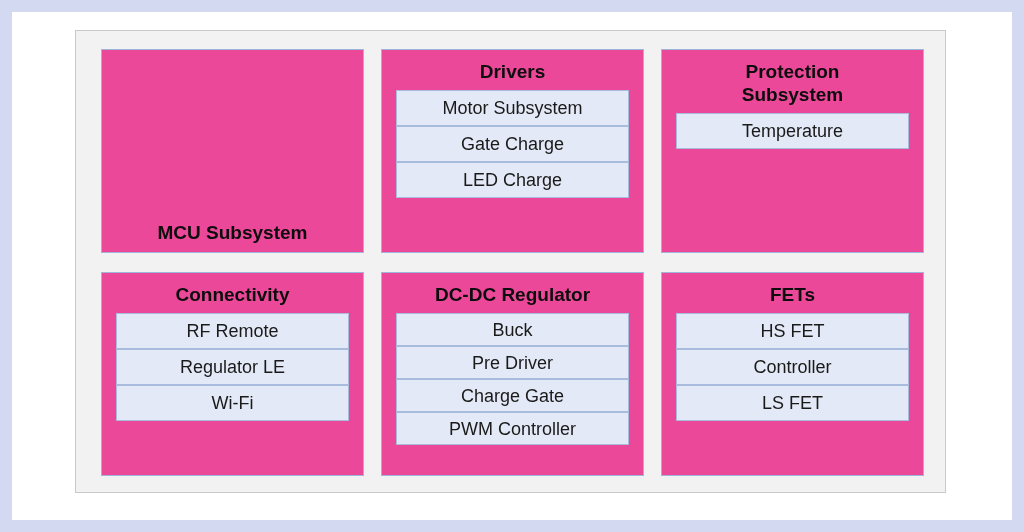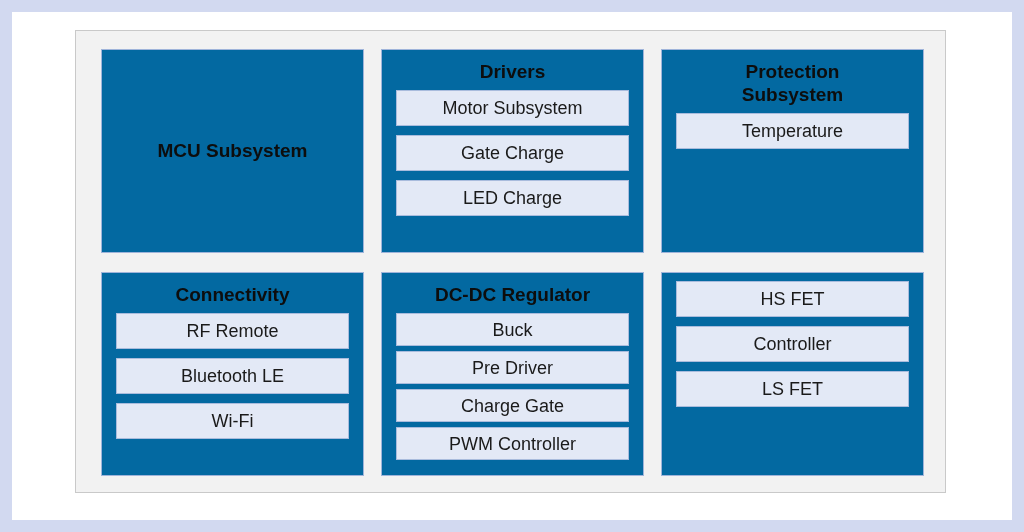--- a/index.html
+++ b/index.html
@@ -44,53 +44,53 @@
     width: 823px;
     height: 427px;
     display: grid;
     grid-template-columns: 263px 263px 263px;
     grid-template-rows: 204px 204px;
     column-gap: 17px;
     row-gap: 19px;
   }
 
   .block {
-    background: #0369a1;
+    background: #ec4899;
     border: 1px solid #9fb4da;
     box-sizing: border-box;
     padding: 8px 14px 8px 14px;
     display: flex;
     flex-direction: column;
     align-items: stretch;
   }
 
   .block-title {
     font-weight: bold;
     font-size: 19px;
     color: #0d0d0d;
     text-align: center;
     line-height: 1.22;
     margin: 2px 0 7px 0;
     white-space: pre-line;
   }
 
   .block.centered {
-    justify-content: center;
+    justify-content: flex-end;
   }
   .block.centered .block-title {
     margin: 0;
     font-size: 19px;
   }
 
   .sub-list {
     display: flex;
     flex-direction: column;
   }
-  .sub-list.gap-wide { row-gap: 9px; }
-  .sub-list.gap-tight { row-gap: 5px; }
+  .sub-list.gap-wide { }
+  .sub-list.gap-tight { }
 
   .sub-box {
     background: #e3e9f6;
     border: 1px solid #a9bcdd;
     box-sizing: border-box;
     text-align: center;
     color: #1a1a1a;
     font-size: 18px;
     line-height: 1;
     display: flex;
@@ -125,36 +125,37 @@
 Subsystem</div>
         <div class="sub-list gap-wide">
           <div class="sub-box h-tall">Temperature</div>
         </div>
       </div>
 
       <div class="block">
         <div class="block-title">Connectivity</div>
         <div class="sub-list gap-wide">
           <div class="sub-box h-tall">RF Remote</div>
-          <div class="sub-box h-tall">Bluetooth LE</div>
+          <div class="sub-box h-tall">Regulator LE</div>
           <div class="sub-box h-tall">Wi-Fi</div>
         </div>
       </div>
 
       <div class="block">
         <div class="block-title">DC-DC Regulator</div>
         <div class="sub-list gap-tight">
           <div class="sub-box h-short">Buck</div>
           <div class="sub-box h-short">Pre Driver</div>
           <div class="sub-box h-short">Charge Gate</div>
           <div class="sub-box h-short">PWM Controller</div>
         </div>
       </div>
 
       <div class="block">
+        <div class="block-title">FETs</div>
         <div class="sub-list gap-wide">
           <div class="sub-box h-tall">HS FET</div>
           <div class="sub-box h-tall">Controller</div>
           <div class="sub-box h-tall">LS FET</div>
         </div>
       </div>
 
     </div>
   </div>
 </div>

